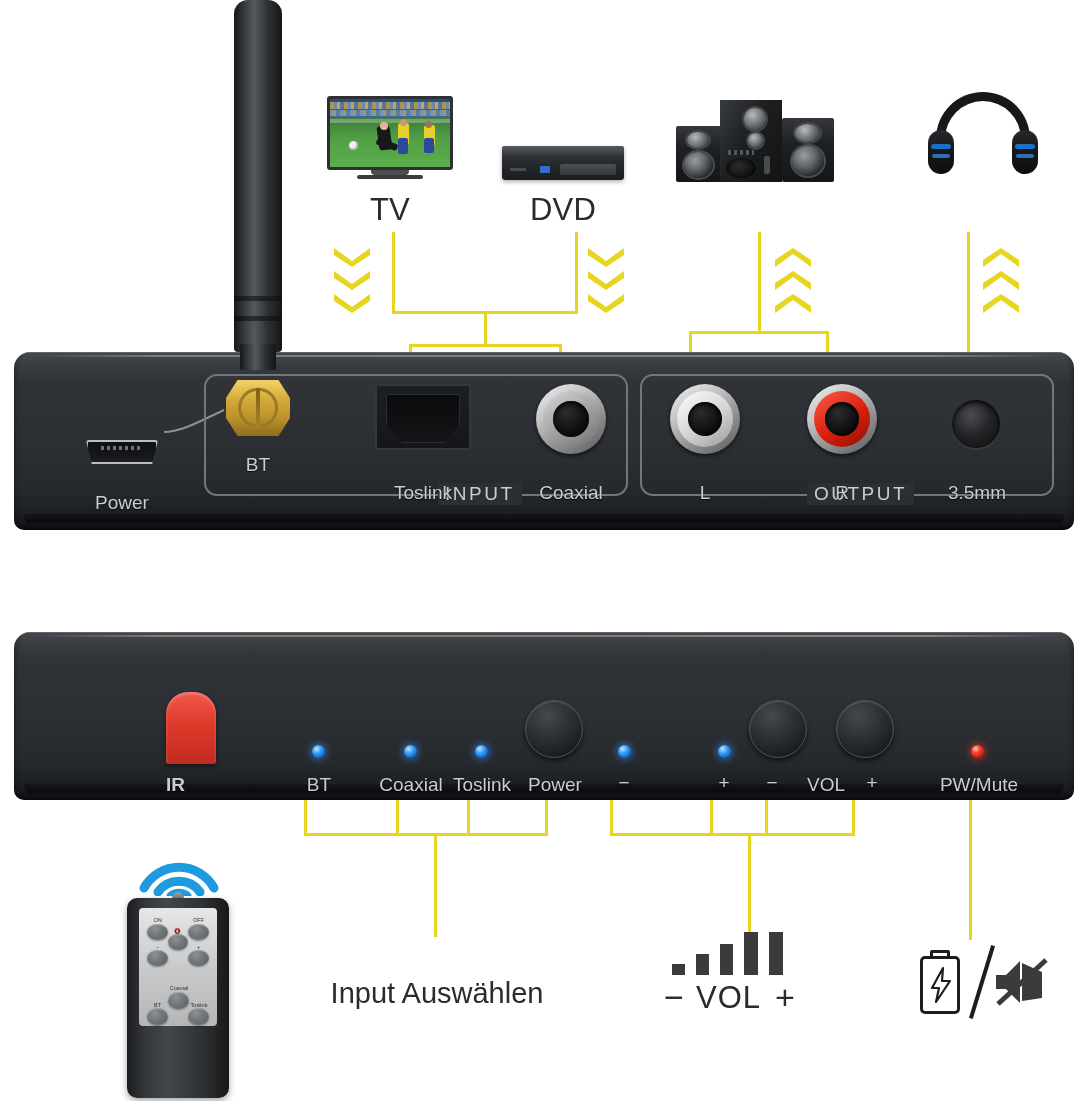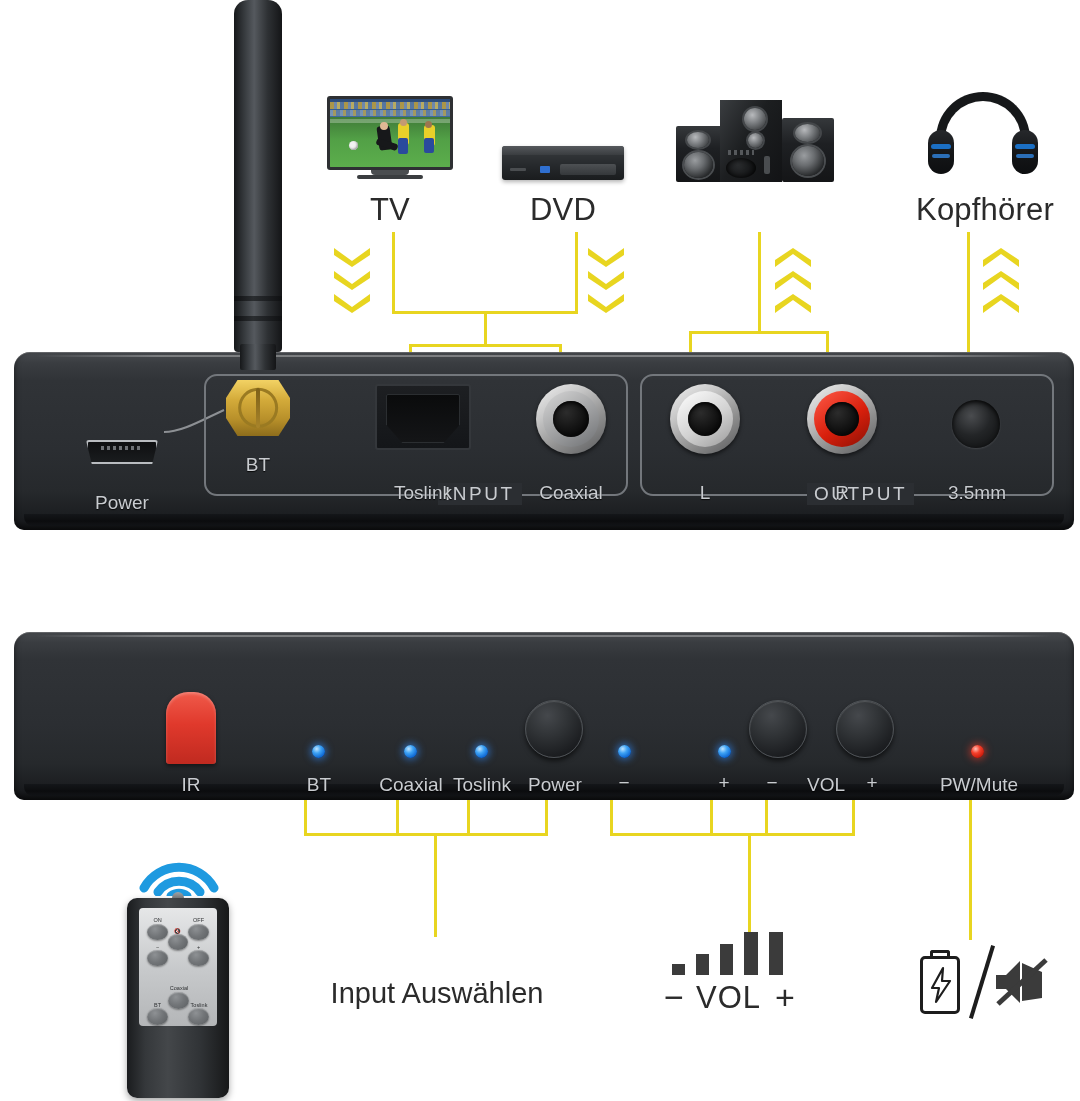--- a/index.html
+++ b/index.html
@@ -349,21 +349,20 @@
 
   <div class="abs" style="left:928px; top:92px; width:110px; height:88px;">
     <div class="hp-band" style="left:8px; top:0; width:94px; height:50px;"></div>
     <div class="hp-cup" style="left:0;  top:38px; width:26px; height:44px;"></div>
     <div class="hp-cup" style="left:84px;top:38px; width:26px; height:44px;"></div>
     <div class="hp-accent" style="left:3px;  top:52px; width:20px; height:5px;"></div>
     <div class="hp-accent" style="left:87px; top:52px; width:20px; height:5px;"></div>
     <div class="abs" style="left:4px;top:62px;width:18px;height:4px;background:#2b6fb8;border-radius:4px;"></div>
     <div class="abs" style="left:88px;top:62px;width:18px;height:4px;background:#2b6fb8;border-radius:4px;"></div>
   </div>
-  <div class="dev-label abs" style="left:900px; top:192px; width:170px;">Kopfhörer</div>
 
   <div class="abs chev-stack" style="left:334px; top:248px;">
     <svg class="chev" viewBox="0 0 36 19">
       <polygon points="0,0 18,13 36,0 36,7 18,19 0,7" fill="#e8d520"></polygon>
     </svg>
     <svg class="chev" viewBox="0 0 36 19">
       <polygon points="0,0 18,13 36,0 36,7 18,19 0,7" fill="#e8d520"></polygon>
     </svg>
     <svg class="chev" viewBox="0 0 36 19">
       <polygon points="0,0 18,13 36,0 36,7 18,19 0,7" fill="#e8d520"></polygon>
@@ -497,21 +496,21 @@
   </div>
 
   <div class="abs" style="left:14px; top:632px; width:1060px; height:168px;">
     <div class="case" style="left:0; top:0; width:1060px; height:168px;">
       <div class="case-top-hl"></div>
       <div class="case-bot-lip"></div>
       <div class="case-bevel"></div>
     </div>
 
     <div class="ir-win" style="left:152px; top:60px; width:50px; height:72px;"></div>
-    <div class="silk abs" style="left:152px; top:142px; width:50px; text-align:center;">IR</div>
+    <div class="silk abs" style="left:152px; top:142px; width:50px; font-weight:bold;">IR</div>
 
     <div class="led led-blue" style="left:298px; top:113px; width:13px; height:13px;"></div>
     <div class="silk abs" style="left:274px; top:142px; width:62px; text-align:center;">BT</div>
 
     <div class="led led-blue" style="left:390px; top:113px; width:13px; height:13px;"></div>
     <div class="silk abs" style="left:352px; top:142px; width:90px; text-align:center;">Coaxial</div>
 
     <div class="led led-blue" style="left:461px; top:113px; width:13px; height:13px;"></div>
     <div class="silk abs" style="left:424px; top:142px; width:88px; text-align:center;">Toslink</div>
 

